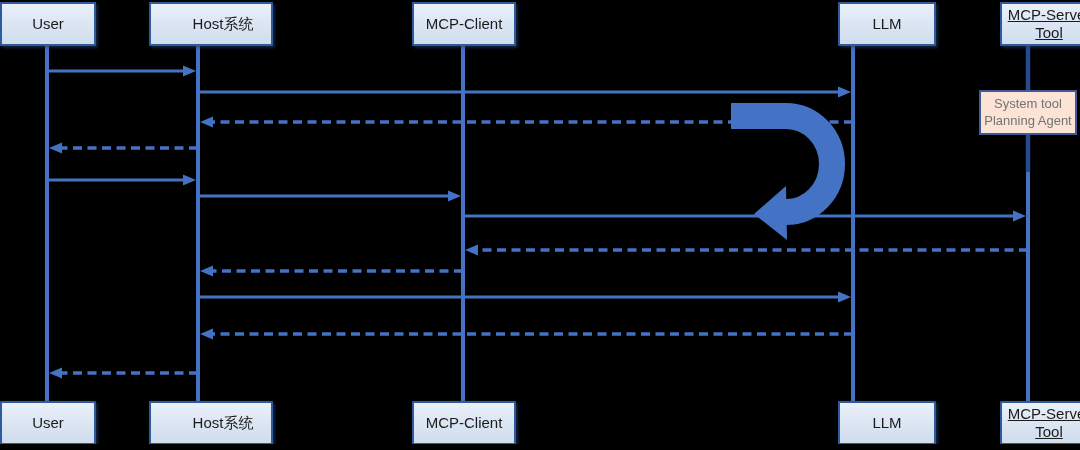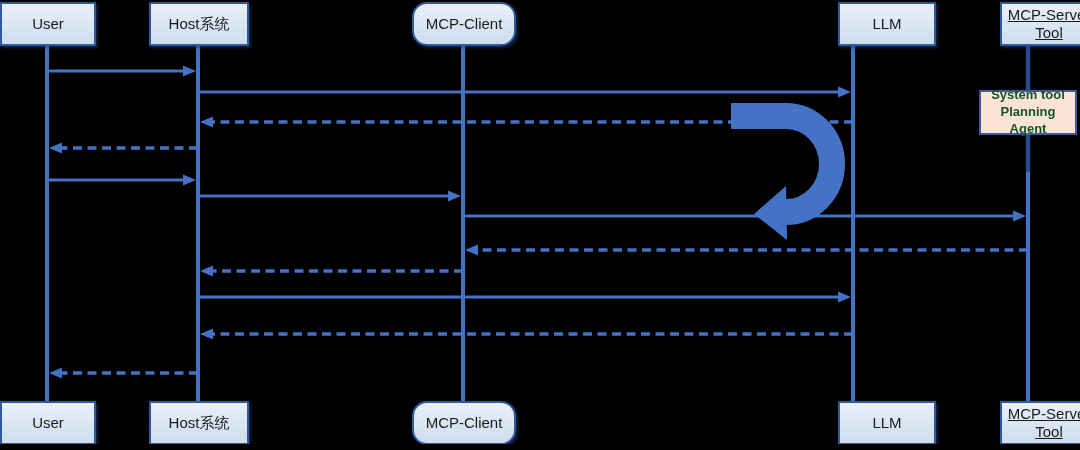--- a/index.html
+++ b/index.html
@@ -12,29 +12,29 @@
     position:absolute;z-index:3;height:40px;
     background:linear-gradient(180deg,#e9f0f9 0%,#d9e4f2 60%,#cfdded 100%);
     border:2px solid #2e5a9e;border-radius:1px;
     display:flex;align-items:center;justify-content:center;
     text-align:center;font-size:15px;line-height:1.2;color:#1b1b1b;
     box-shadow:2px 2px 3px rgba(40,60,110,0.55);
   }
   .row-top{top:2px;}
   .row-bottom{top:401px;}
   .a-user{left:0;width:92px;}
-  .a-host{left:149px;width:96px;}
-  .a-mcpclient{left:412px;width:100px;border-radius:15px;}
+  .a-host{left:149px;width:96px;padding-left:24px;}
+  .a-mcpclient{left:412px;width:100px;}
   .a-llm{left:838px;width:94px;}
   .a-mcpserver{left:1000px;width:94px;text-decoration:underline;}
   .note{
     position:absolute;z-index:3;left:979px;top:90px;width:94px;height:41px;
     background:#fbe3d6;border:2px solid #3f5a96;
     display:flex;align-items:center;
-    text-align:center;font-size:13px;line-height:1.3;color:#14532d;font-weight:bold;
+    text-align:center;font-size:13px;line-height:1.3;color:#737373;
   }
 </style>
 </head>
 <body>
 
 <div class="stage">
 
   <svg id="lines" width="1080" height="450" viewBox="0 0 1080 450">
       <line x1="47" y1="46" x2="47" y2="403" stroke="#4472c4" stroke-width="4"></line>
       <line x1="198" y1="46" x2="198" y2="403" stroke="#4472c4" stroke-width="4"></line>

